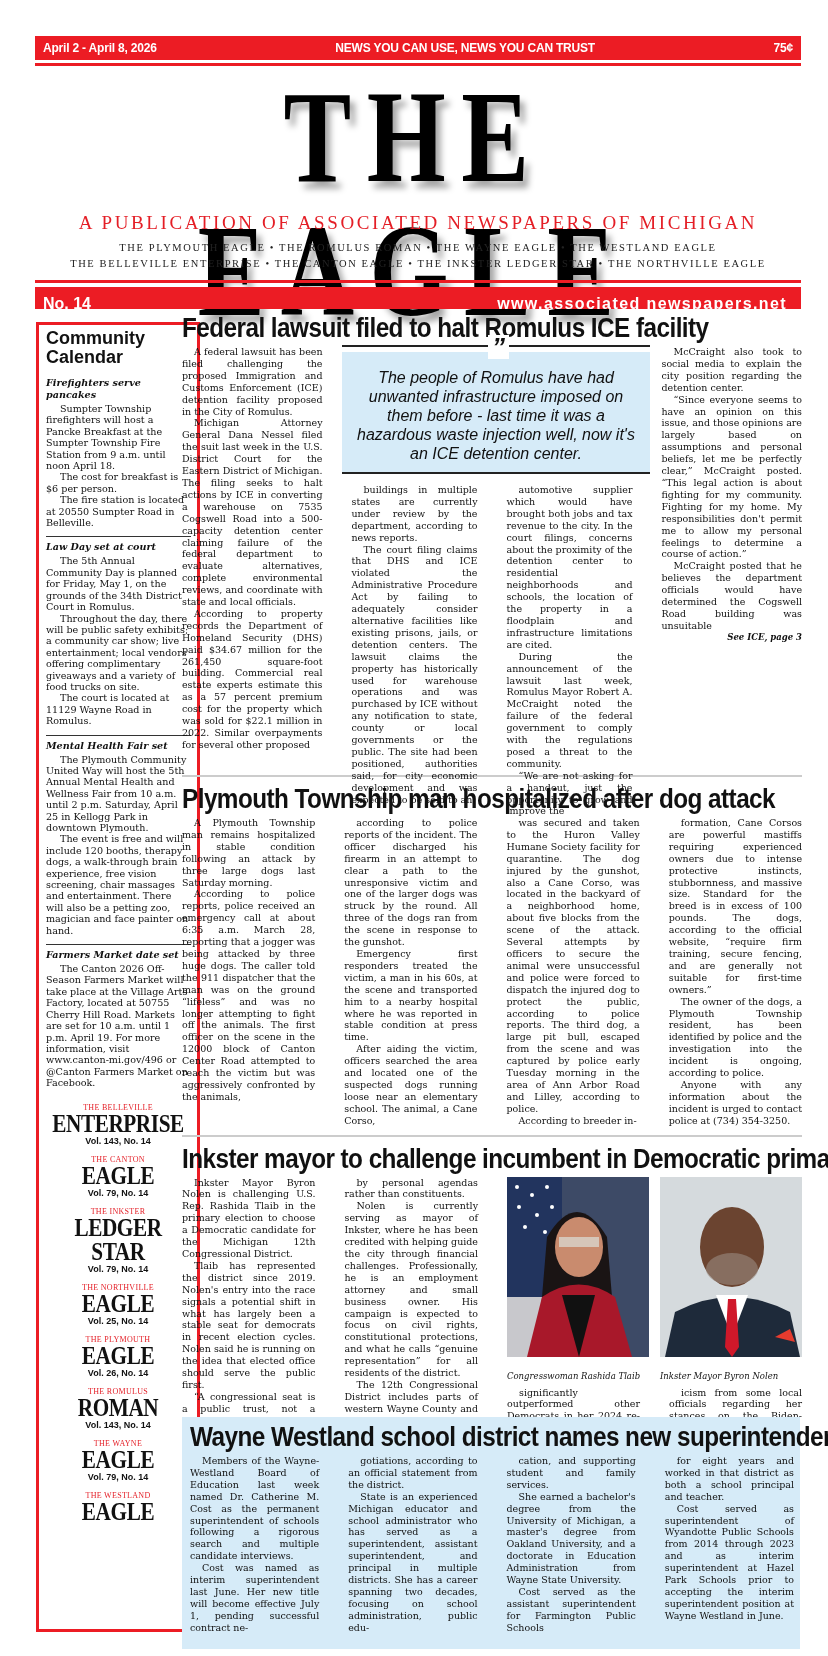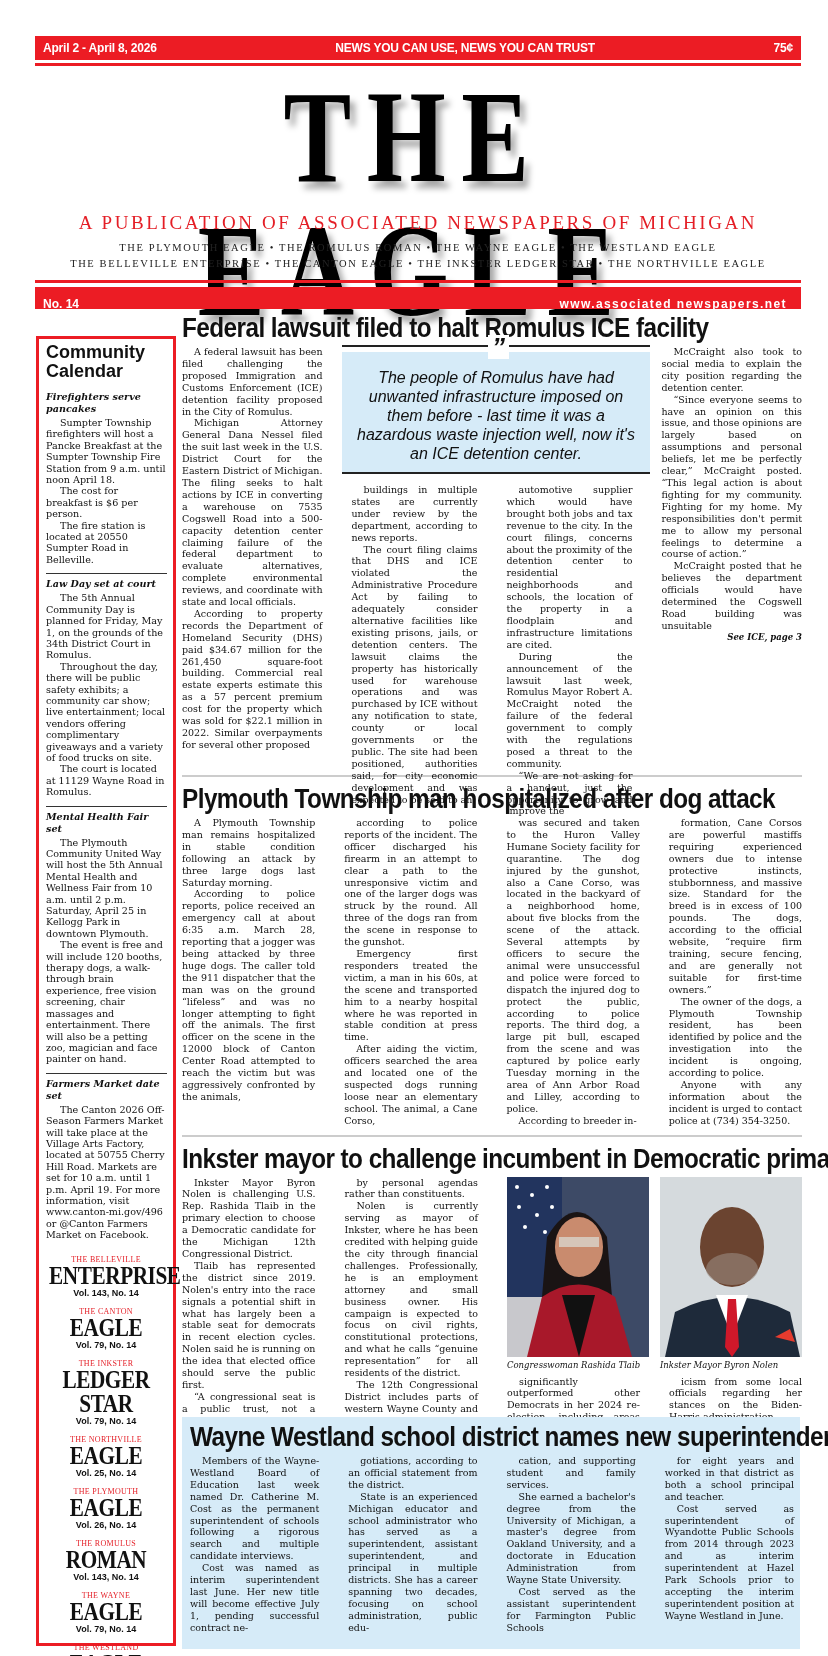--- a/index.html
+++ b/index.html
@@ -3,24 +3,24 @@
 <meta charset="utf-8">
 <style>
 *{box-sizing:border-box;margin:0;padding:0}
 body{width:828px;height:1656px;background:#fff;font-family:"DejaVu Serif",serif;color:#111;overflow:hidden;position:relative}
 .topbar{position:absolute;left:35px;top:36px;width:766px;height:24px;background:#ec1c24;color:#fff;font-family:"Liberation Sans",sans-serif;font-weight:bold;font-size:12px;display:flex;align-items:center;justify-content:space-between;padding:8px 8px;letter-spacing:-0.2px}
 .topbar-line{position:absolute;left:35px;top:63px;width:766px;height:3px;background:#ec1c24}
 .masthead{position:absolute;left:0;top:70px;width:828px;text-align:center;font-family:"Liberation Serif",serif;font-weight:bold;font-size:118px;line-height:120px;letter-spacing:18px;transform:scaleX(0.86) scaleY(1.12);transform-origin:center top;text-shadow:6px 6px 6px rgba(0,0,0,0.35);color:#000}
 .pub{position:absolute;left:35px;top:212px;width:766px;text-align:center;font-family:"Liberation Serif",serif;color:#e41e26;font-size:19px;letter-spacing:2.6px}
 .papers{position:absolute;left:35px;top:240px;width:766px;text-align:center;font-family:"Liberation Serif",serif;font-size:10.5px;letter-spacing:1.6px;line-height:16px;color:#222}
 .redline2{position:absolute;left:35px;top:280px;width:766px;height:3px;background:#ec1c24}
-.bar2{position:absolute;left:35px;top:287px;width:766px;height:22px;background:#ec1c24;color:#fff;font-family:"Liberation Sans",sans-serif;font-weight:bold;font-size:12px;display:flex;align-items:center;justify-content:space-between;padding:12px 8px 0 8px}
+.bar2{position:absolute;left:35px;top:287px;width:766px;height:22px;background:#ec1c24;color:#fff;font-family:"Liberation Sans",sans-serif;font-weight:bold;font-size:16px;display:flex;align-items:center;justify-content:space-between;padding:12px 8px 0 8px}
 .bar2 .url{letter-spacing:1.4px;padding-right:6px}
 
-.sidebar{position:absolute;left:36px;top:336px;width:140px;height:1310px;border:3px solid #ec1c24}
+.sidebar{position:absolute;left:36px;top:322px;width:164px;height:1310px;border:3px solid #ec1c24}
 .sb-title{font-family:"Liberation Sans",sans-serif;font-weight:bold;font-size:18px;line-height:19px;padding:4px 6px 6px 7px}
 .sb-item{padding:0 6px 0 7px}
 .sb-head{font-family:"DejaVu Serif",serif;font-style:italic;font-weight:bold;font-size:9.6px;line-height:12px;margin-top:4px;margin-bottom:2px}
 .sb-p{font-family:"DejaVu Serif",serif;font-size:9.6px;line-height:11.4px;text-indent:14px}
 .sb-rule{height:1px;background:#333;margin:8px 0 4px 0}
 .logos{margin-top:14px;text-align:center}
 .logo{margin-bottom:8px;position:relative;text-align:center}
 .logo .small{font-family:"Liberation Serif",serif;font-size:8px;color:#e41e26;letter-spacing:0.3px;display:block;line-height:9px}
 .logo .big{font-family:"Liberation Serif",serif;font-weight:bold;font-size:25px;line-height:24px;display:block;transform:scaleX(0.85);letter-spacing:-0.5px}
 .logo .vol{font-family:"Liberation Sans",sans-serif;font-weight:bold;font-size:9px;display:block;line-height:11px}
@@ -30,21 +30,21 @@
 .cols{display:flex;gap:29px}
 .col{flex:1;font-family:"DejaVu Serif",serif;font-size:9.5px;line-height:11.9px;text-align:justify}
 .col p{text-indent:12px}
 .pull{position:absolute;left:246px;top:350px;width:308px;height:122px;background:#d6ebf8;border-bottom:2px solid #222}
 .pull-line{position:absolute;top:-7px;left:0;width:308px;height:2px;background:#222}
 .pull-mark{position:absolute;top:-17px;left:146px;background:#fff;padding:0 4px;font-family:"Liberation Sans",sans-serif;font-weight:bold;font-style:italic;font-size:26px;line-height:24px}
 .pull-text{font-family:"Liberation Sans",sans-serif;font-style:italic;font-size:16px;line-height:19px;text-align:center;padding:16px 8px 0 8px}
 .seeice{font-family:"DejaVu Serif",serif;font-style:italic;font-weight:bold;font-size:8.5px;text-align:right;}
 .divider{height:2px;background:#ccc;margin:8px 0 6px 0}
 .photo{width:142px;height:180px;position:relative;overflow:hidden}
-.caption{font-family:"DejaVu Serif",serif;font-style:italic;font-size:8.5px;margin-top:3px;margin-bottom:6px}
+.caption{font-family:"DejaVu Serif",serif;font-style:italic;font-size:8.5px;margin-top:14px;margin-bottom:6px}
 .blue-box{position:absolute;left:182px;top:1417px;width:618px;height:232px;background:#d6ebf8;padding:4px 6px 0 8px}
 </style>
 </head>
 <body>
 
 <div class="topbar">
   <span>April 2 - April 8, 2026</span>
   <span>NEWS YOU CAN USE, NEWS YOU CAN TRUST</span>
   <span>75¢</span>
 </div>

